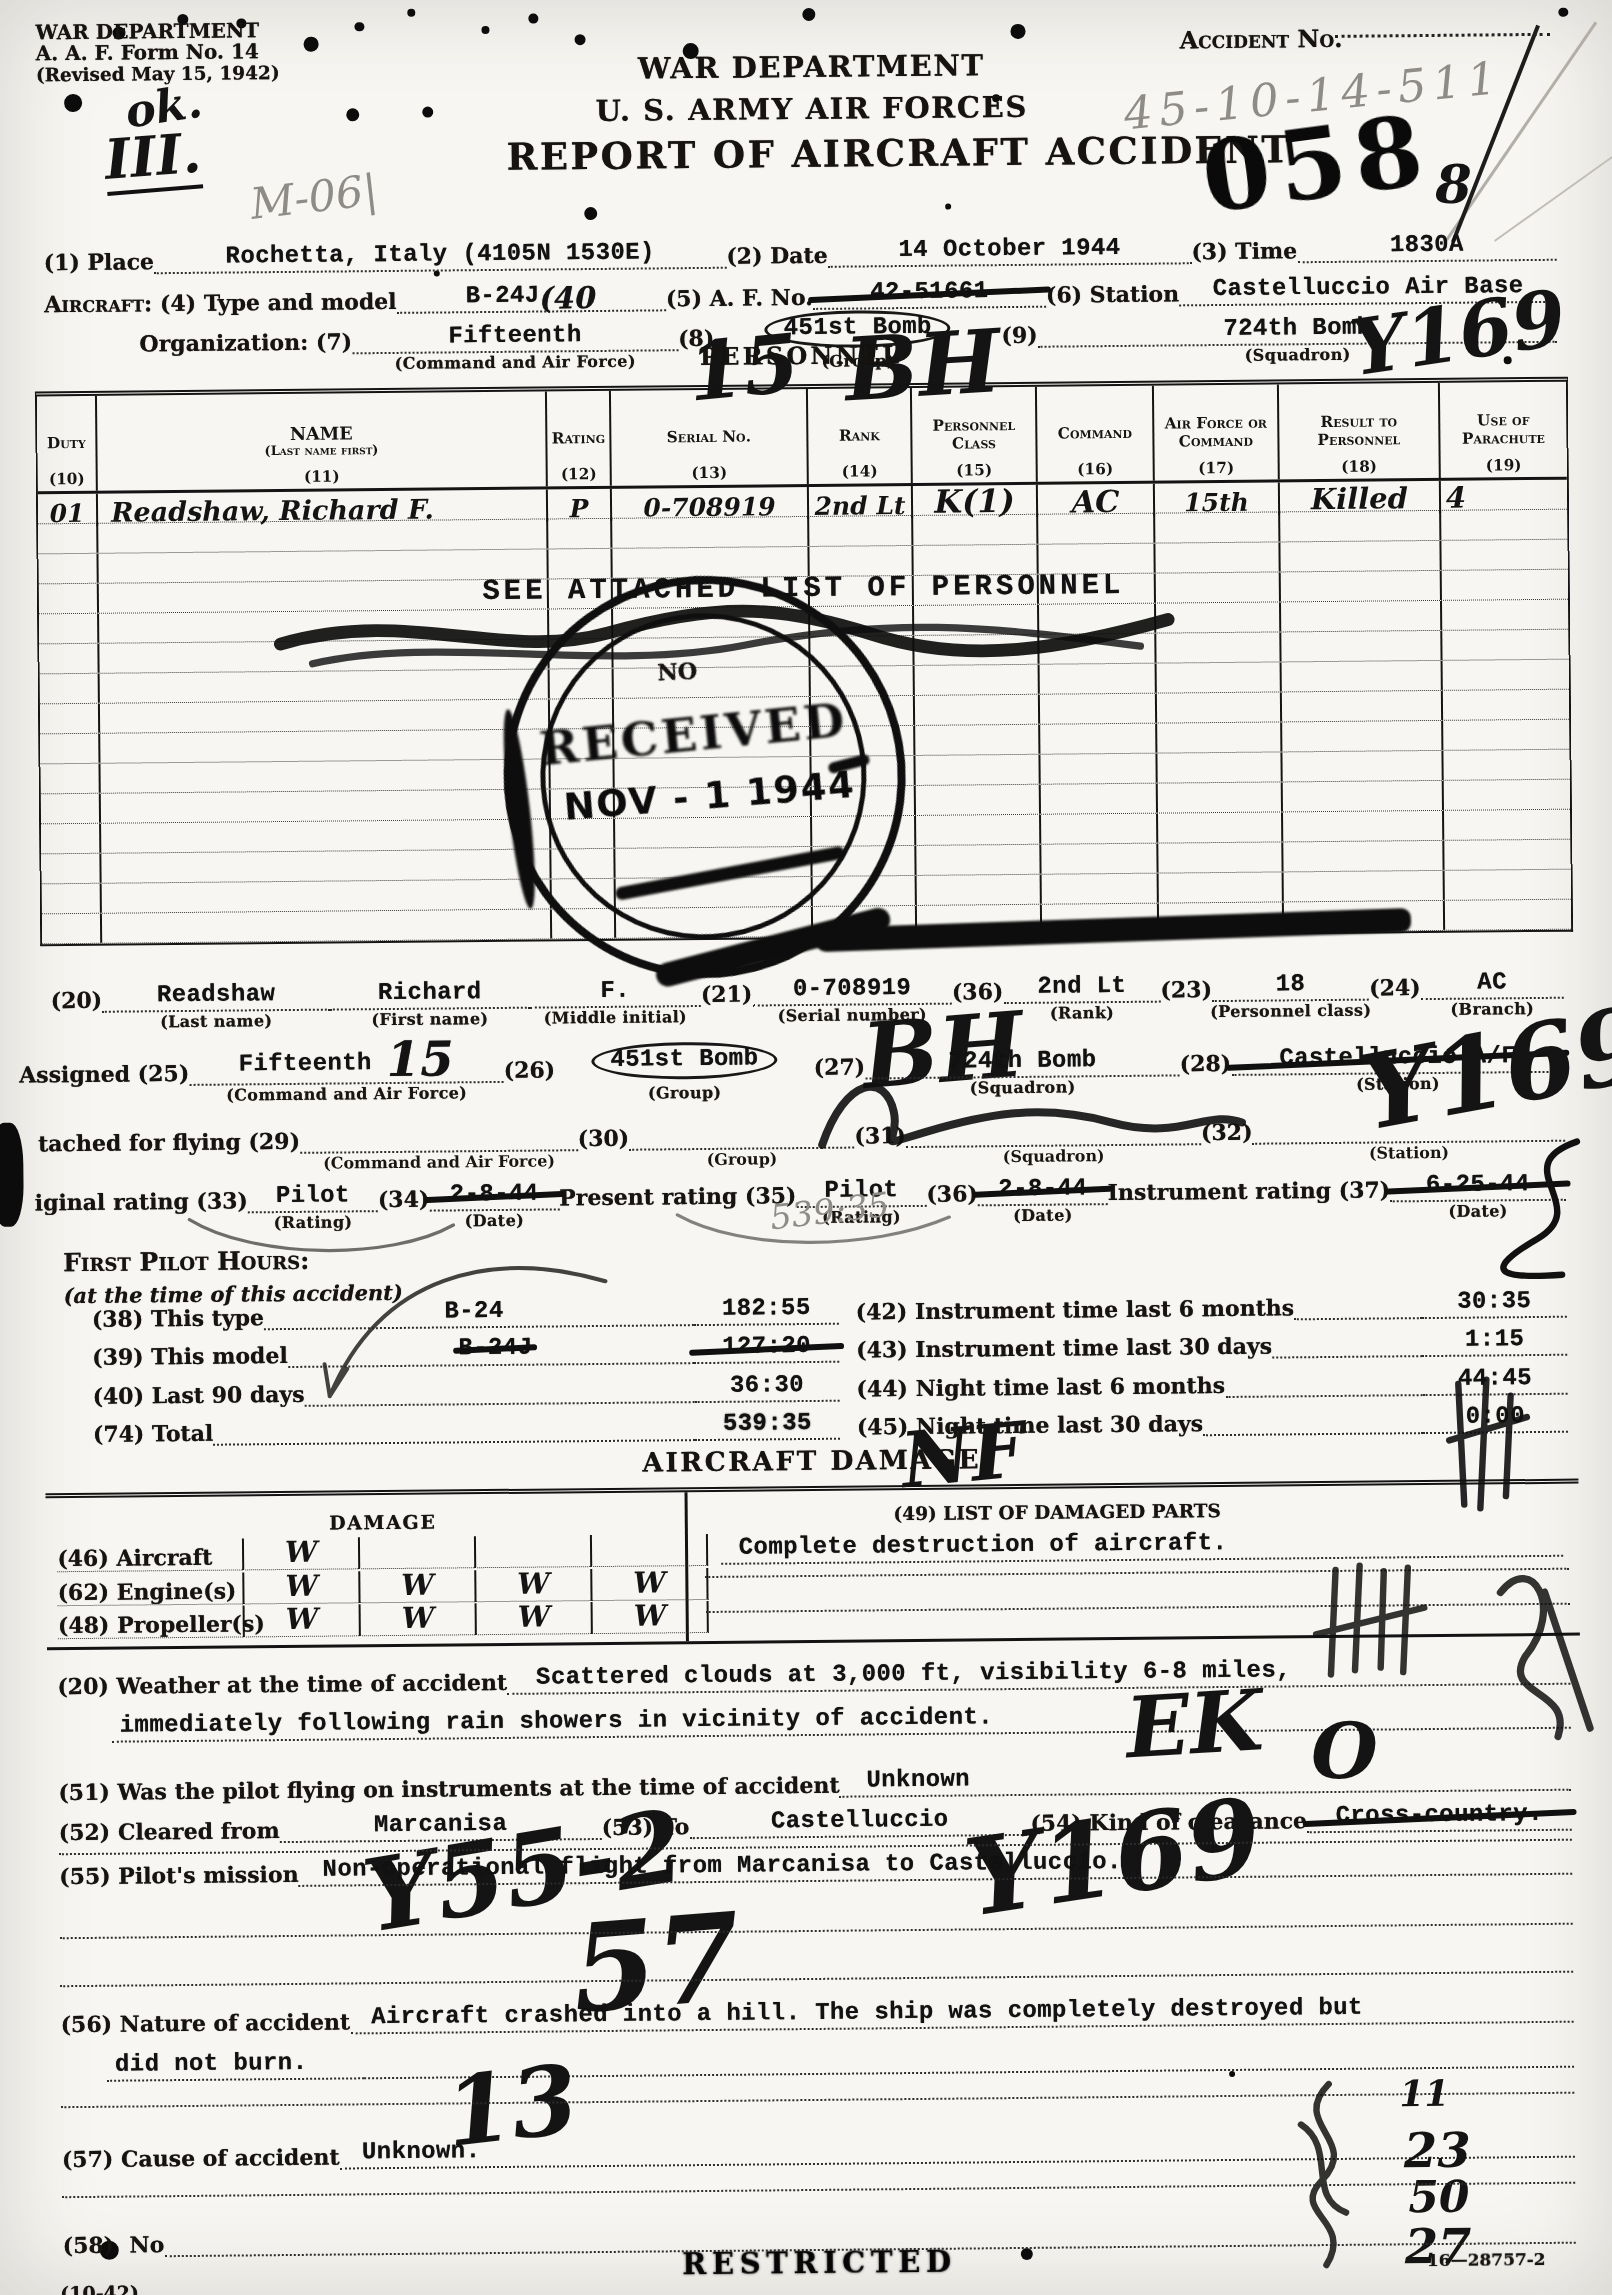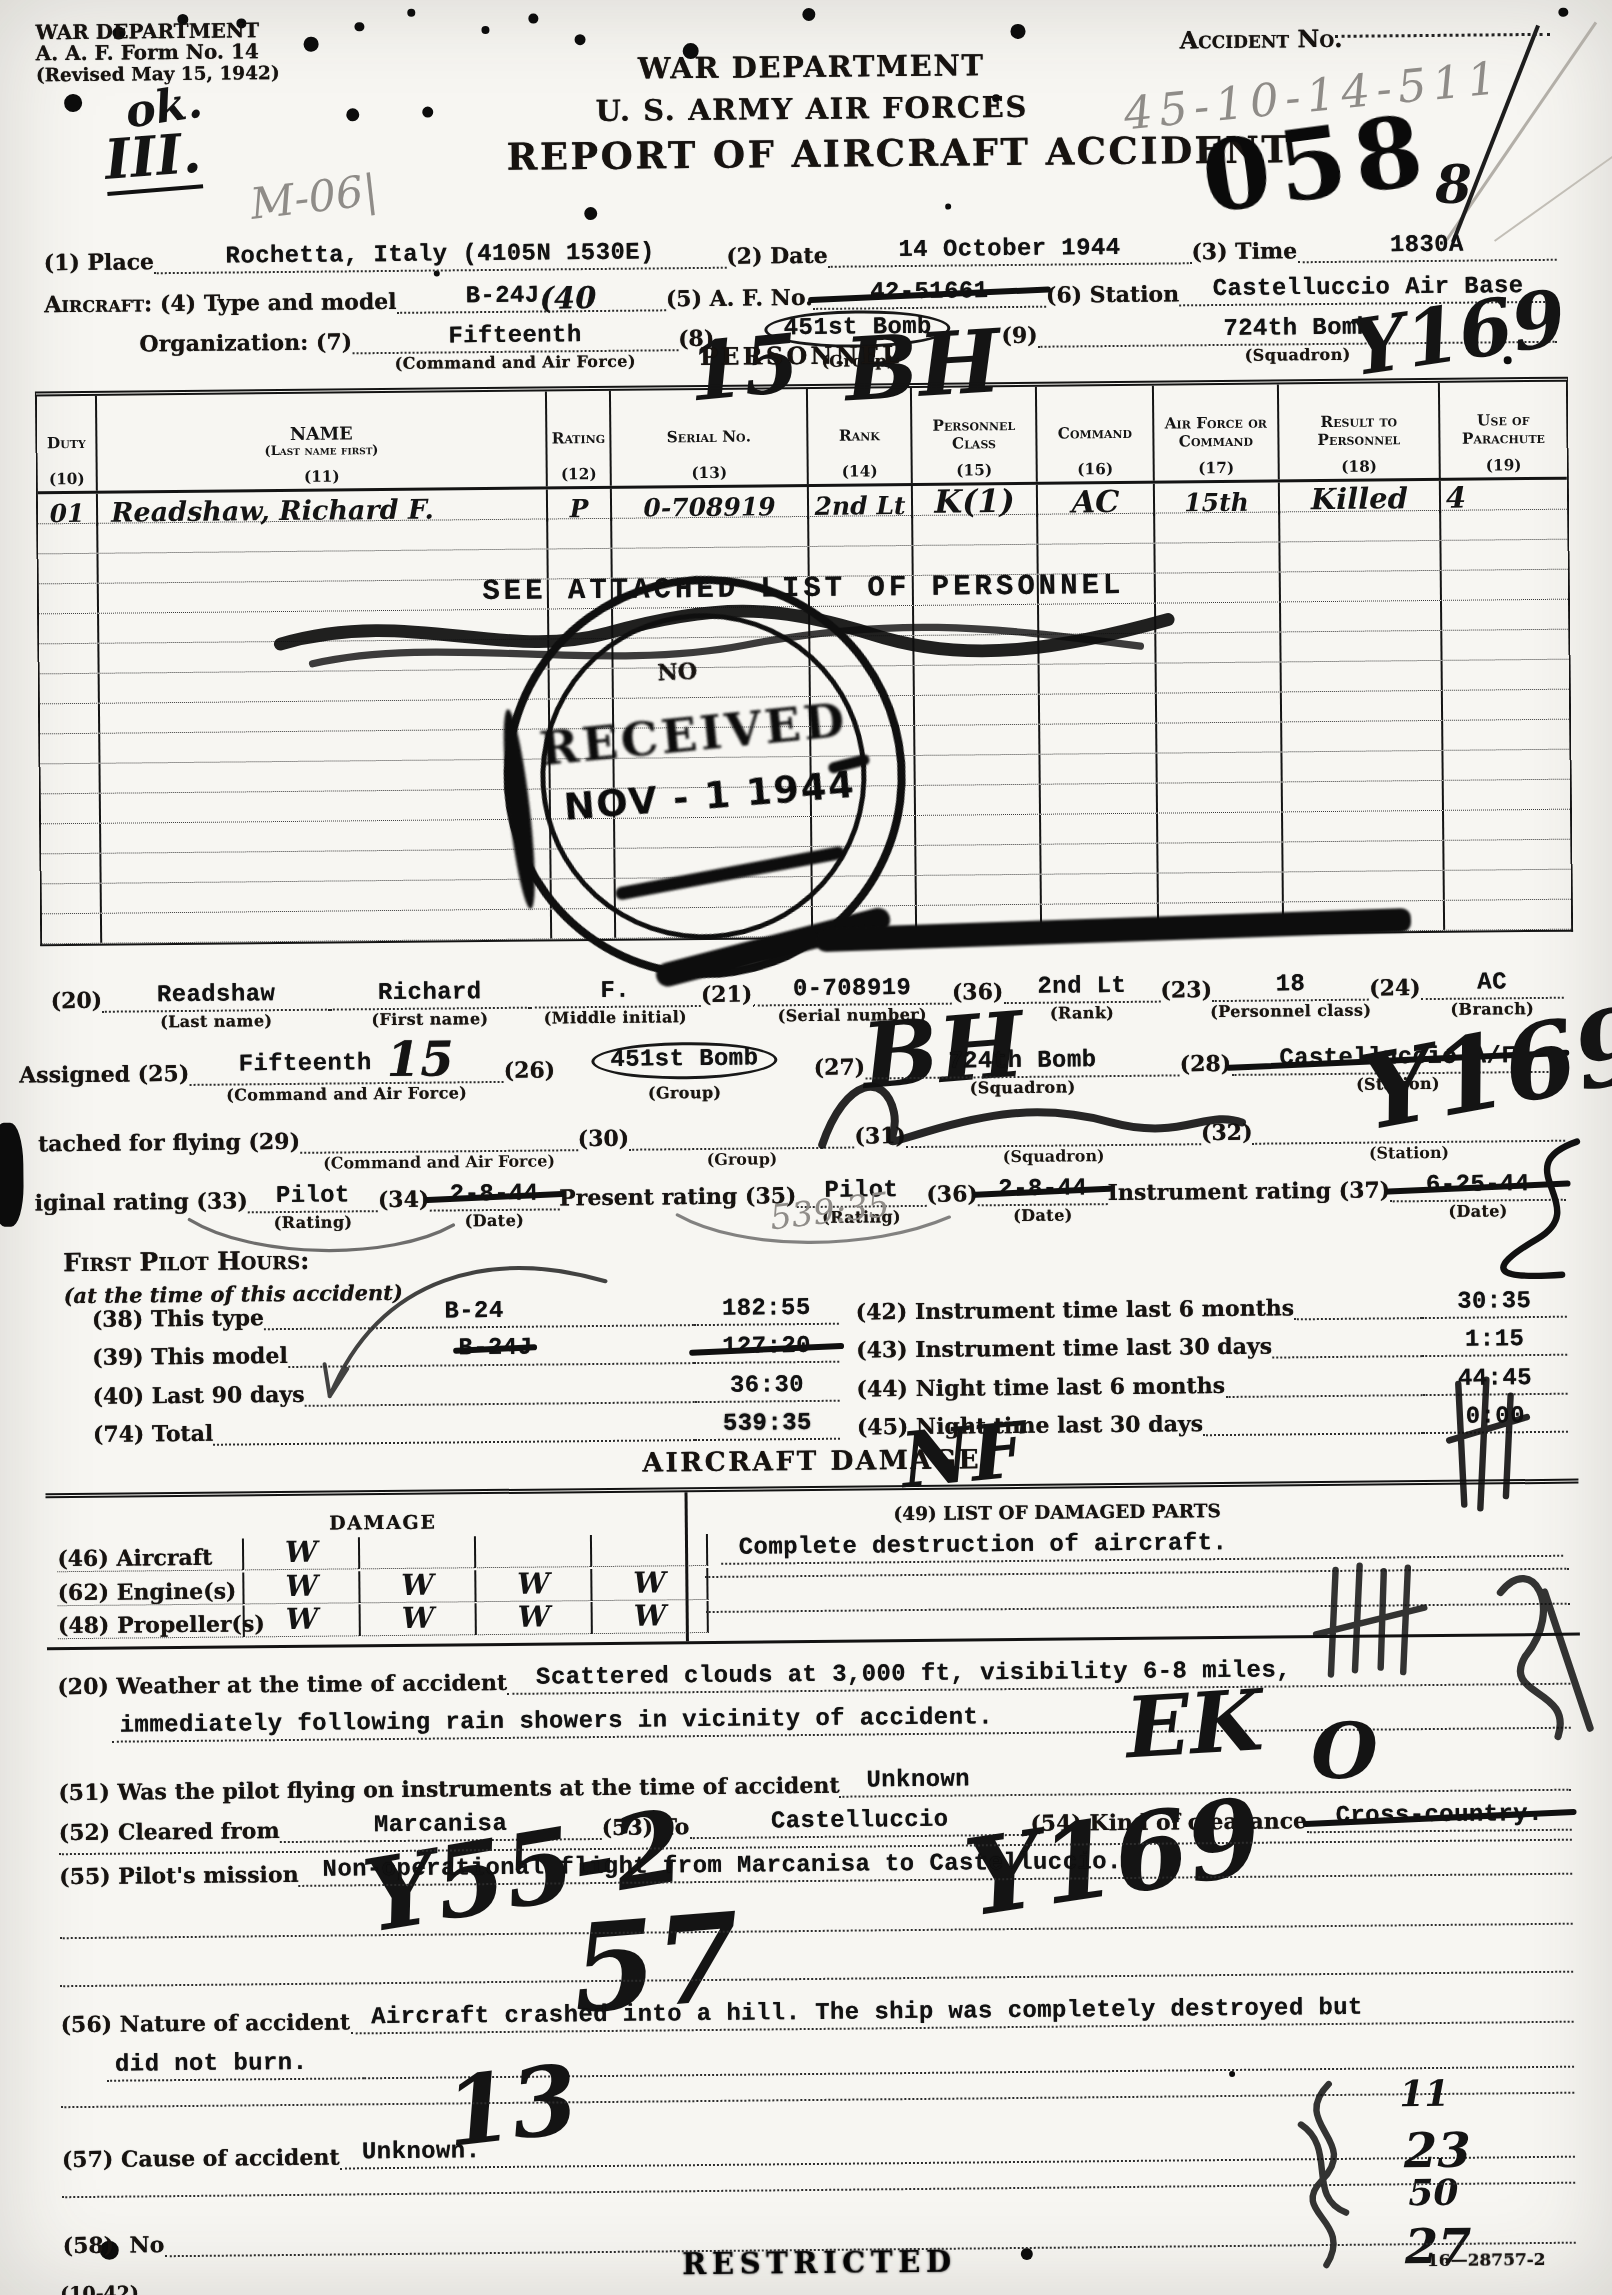--- a/index.html
+++ b/index.html
@@ -643,21 +643,21 @@
   </div>
   <div class="abs hand" style="left:434px;top:2047px;font-size:95px;transform:rotate(-6deg)">13</div>
   <div class="eline" style="left:50px;right:50px;top:2099px"></div>
 
   <div class="line" style="left:50px;right:50px;top:2128px;height:37px">
     <span class="lbl"><span>(57)</span>&nbsp;<span>Cause of accident</span></span>
     <span class="fill typed lt" style="flex:1;padding-left:22.5px">Unknown.</span>
   </div>
   <div class="abs hand" style="left:1388px;top:2078px;font-size:36px">11</div>
   <div class="abs hand" style="left:1392px;top:2128px;font-size:48px">23</div>
-  <div class="abs hand" style="left:1396px;top:2177px;font-size:36px">50</div>
+  <div class="abs hand" style="left:1396px;top:2177px;font-size:44px">50</div>
   <div class="abs hand" style="left:1392px;top:2224px;font-size:48px">27</div>
   <svg class="scr" style="left:1221px;top:2081px" width="185" height="201" viewBox="0 0 230 250">
     <path d="M120 10 C 70 60, 160 80, 110 130 C 70 170, 150 180, 115 235 M85 60 C 130 90, 90 150, 140 170" fill="none" stroke="#101010" stroke-width="8" stroke-linecap="round" opacity=".85"></path>
   </svg>
   <div class="eline" style="left:50px;right:50px;top:2189px"></div>
 
   <div class="line" style="left:50px;right:50px;top:2214px;height:37px">
     <span class="lbl"><span>(58)</span>&nbsp;&nbsp;<span>No</span></span>
     <span class="fill" style="flex:1"></span>
   </div>

